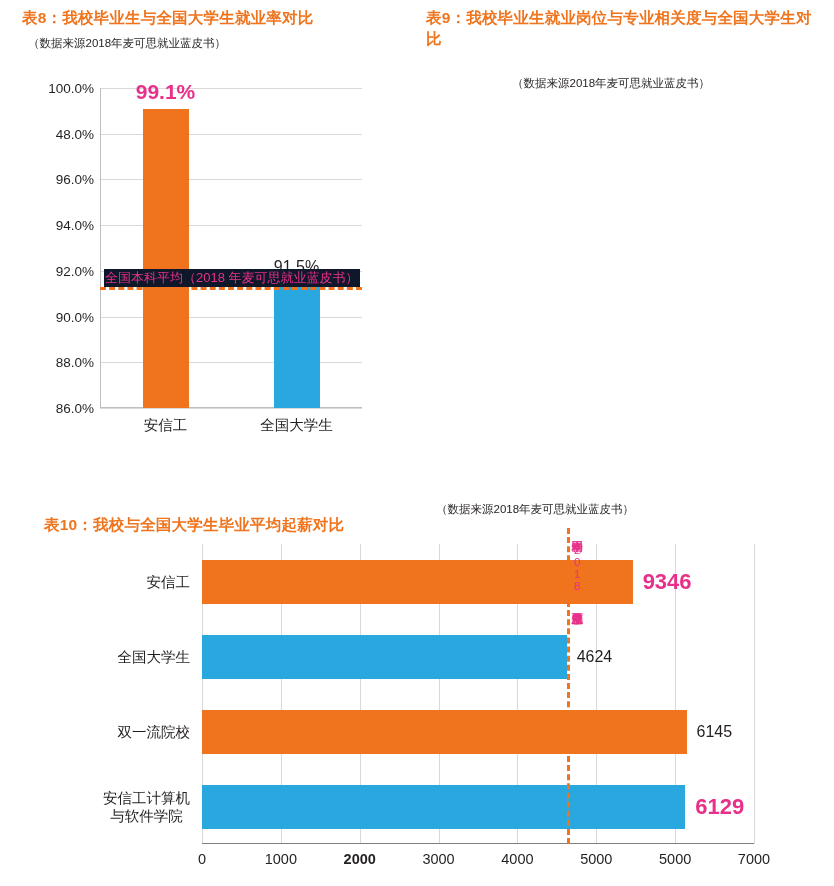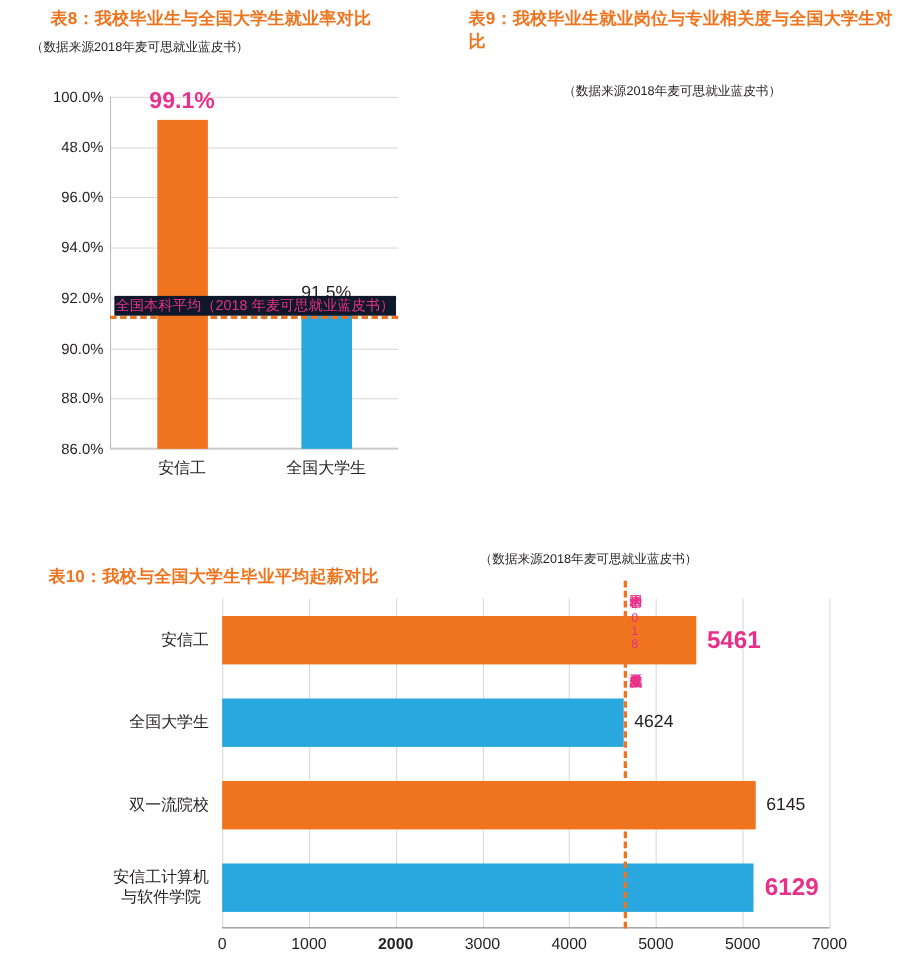--- a/index.html
+++ b/index.html
@@ -95,21 +95,21 @@
     position: absolute;
     font-size: 13px;
     color: #e8308a;
     white-space: nowrap;
     background: #0f172a;
     padding: 0 1px;
   }
 
   
   #panel1 { left: 22px; top: 8px; width: 400px; height: 440px; }
-  #panel1 .title { position: absolute; left: 24px; top: 0; }
+  #panel1 .title { position: absolute; left: 0; top: 0; }
   #panel1 .subtitle { position: absolute; left: 6px; top: 28px; }
   #plot1 { left: 78px; top: 80px; width: 262px; height: 320px; }
 
   
   #panel2 { left: 424px; top: 8px; width: 400px; height: 490px; }
   #panel2 .title { position: absolute; left: 2px; top: 0; width: 390px; }
   #panel2 .subtitle { position: absolute; left: 88px; top: 68px; }
 
   
   #panel3 { left: 22px; top: 498px; width: 800px; height: 380px; }
@@ -226,21 +226,21 @@
       <div class="vgridline" style="left: 315.429px;"></div>
       <div class="xtick3" style="left: 315.429px;">4000</div>
       <div class="vgridline" style="left: 394.286px;"></div>
       <div class="xtick3" style="left: 394.286px;">5000</div>
       <div class="vgridline" style="left: 473.143px;"></div>
       <div class="xtick3" style="left: 473.143px;">5000</div>
       <div class="vgridline" style="left: 552px;"></div>
       <div class="xtick3" style="left: 552px;">7000</div>
       <div class="axis-x-line" style="bottom: 0px; background: rgb(128, 128, 128);"></div>
       <div class="hbar" style="top: 15.5px; height: 44px; width: 430.639px; background: rgb(240, 116, 29);"></div>
-      <div class="hbar-label" style="left: 440.639px; top: 37.5px; font-size: 22px; font-weight: bold; color: rgb(232, 48, 138);">5461</div>
+      <div class="hbar-label" style="left: 440.639px; top: 37.5px; font-size: 22px; font-weight: bold; color: rgb(232, 48, 138);">9346</div>
       <div class="cat-label" style="top: 37.5px;">安信工</div>
       <div class="hbar" style="top: 90.5px; height: 44px; width: 364.635px; background: rgb(41, 168, 224);"></div>
       <div class="hbar-label" style="left: 374.635px; top: 112.5px; font-size: 16px; font-weight: normal; color: rgb(35, 31, 32);">4624</div>
       <div class="cat-label" style="top: 112.5px;">全国大学生</div>
       <div class="hbar" style="top: 165.5px; height: 44px; width: 484.577px; background: rgb(240, 116, 29);"></div>
       <div class="hbar-label" style="left: 494.577px; top: 187.5px; font-size: 16px; font-weight: normal; color: rgb(35, 31, 32);">6145</div>
       <div class="cat-label" style="top: 187.5px;">双一流院校</div>
       <div class="hbar" style="top: 240.5px; height: 44px; width: 483.315px; background: rgb(41, 168, 224);"></div>
       <div class="hbar-label" style="left: 493.315px; top: 262.5px; font-size: 22px; font-weight: bold; color: rgb(232, 48, 138);">6129</div>
       <div class="cat-label" style="top: 262.5px;">安信工计算机<br>与软件学院</div>

